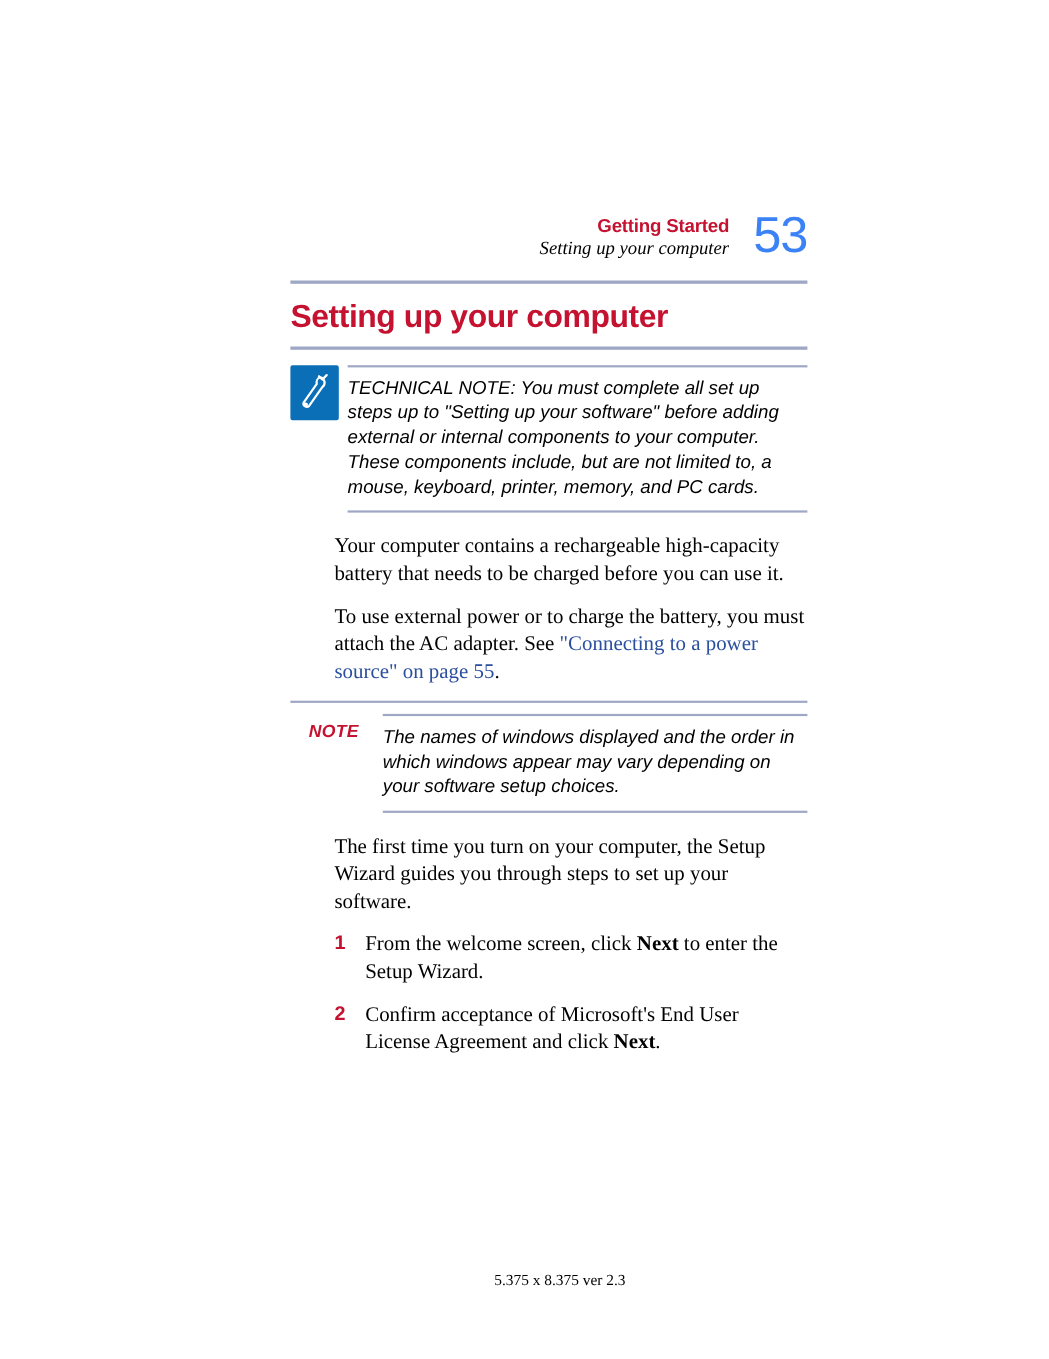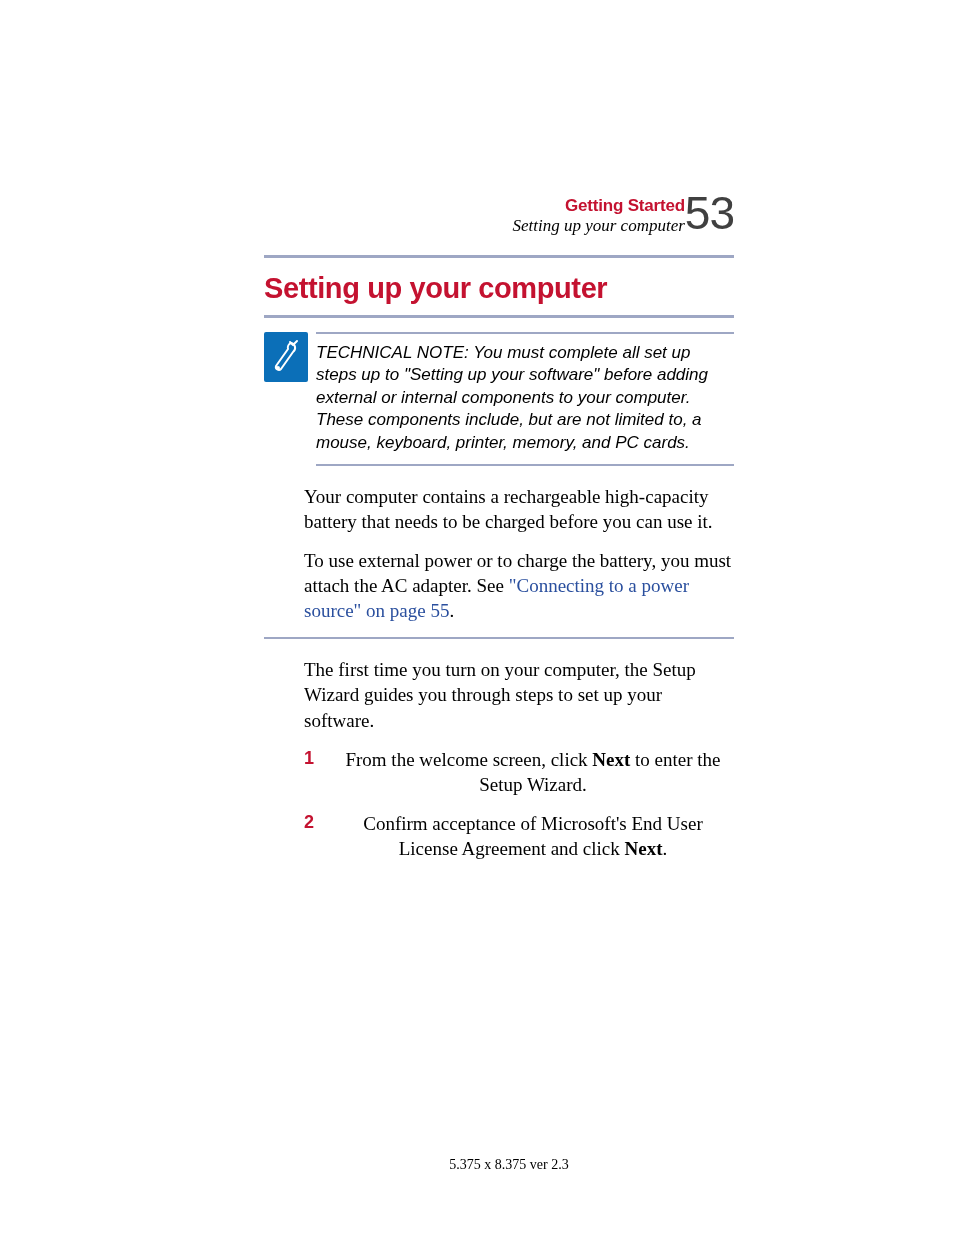--- a/index.html
+++ b/index.html
@@ -24,20 +24,21 @@
   .page {
     box-sizing: border-box;
     padding: 190px 220px 0 264px;
   }
 
   
   .runhead {
     display: flex;
     justify-content: flex-end;
     align-items: flex-start;
+    gap: 22px;
     margin-bottom: 18px;
   }
   .runhead-text {
     text-align: right;
     line-height: 1.2;
     padding-top: 6px;
   }
   .runhead-chapter {
     font-family: "Helvetica Neue", Helvetica, Arial, sans-serif;
     font-weight: 800;
@@ -49,21 +50,21 @@
   .runhead-section {
     font-style: italic;
     font-family: "Times New Roman", serif;
     font-size: 17px;
     color: #000;
   }
   .page-number {
     font-family: "Helvetica Neue", Helvetica, Arial, sans-serif;
     font-weight: 300;
     font-size: 46px;
-    color: #404040;
+    color: #3b82f6;
     line-height: 1;
     letter-spacing: -1px;
   }
 
   .rule {
     height: 3px;
     background: var(--grey-rule);
     border: none;
     margin: 0;
   }
@@ -155,21 +156,20 @@
     border-bottom: 2px solid var(--grey-rule);
     padding: 8px 0 10px 0;
     flex: 1;
   }
 
   ol.steps {
     margin: 14px 0 0 0;
     padding: 0;
     list-style: none;
     counter-reset: step;
-    text-align: center;
   }
   ol.steps li {
     counter-increment: step;
     position: relative;
     padding-left: 28px;
     margin-bottom: 14px;
     line-height: 1.32;
   }
   ol.steps li::before {
     content: counter(step);
@@ -228,20 +228,24 @@
   <div class="body-block">
     <p>Your computer contains a rechargeable high-capacity battery that needs to be charged before you can use it.</p>
     <p>
       <span>To use external power or to charge the battery, you must attach the AC adapter. See </span><a href="#" class="crossref">"Connecting to a power source" on page 55</a><span>.</span>
     </p>
   </div>
 
 
   <hr class="rule thin">
 
+  <div class="note-block">
+    <div class="note-label">NOTE</div>
+    <div class="note-text">The names of windows displayed and the order in which windows appear may vary depending on your software setup choices.</div>
+  </div>
 
   <div class="body-block">
     <p>The first time you turn on your computer, the Setup Wizard guides you through steps to set up your software.</p>
     <ol class="steps">
       <li>
         <span>From the welcome screen, click </span><strong>Next</strong><span> to enter the Setup Wizard.</span>
       </li>
       <li>
         <span>Confirm acceptance of Microsoft's End User License Agreement and click </span><strong>Next</strong><span>.</span>
       </li>

